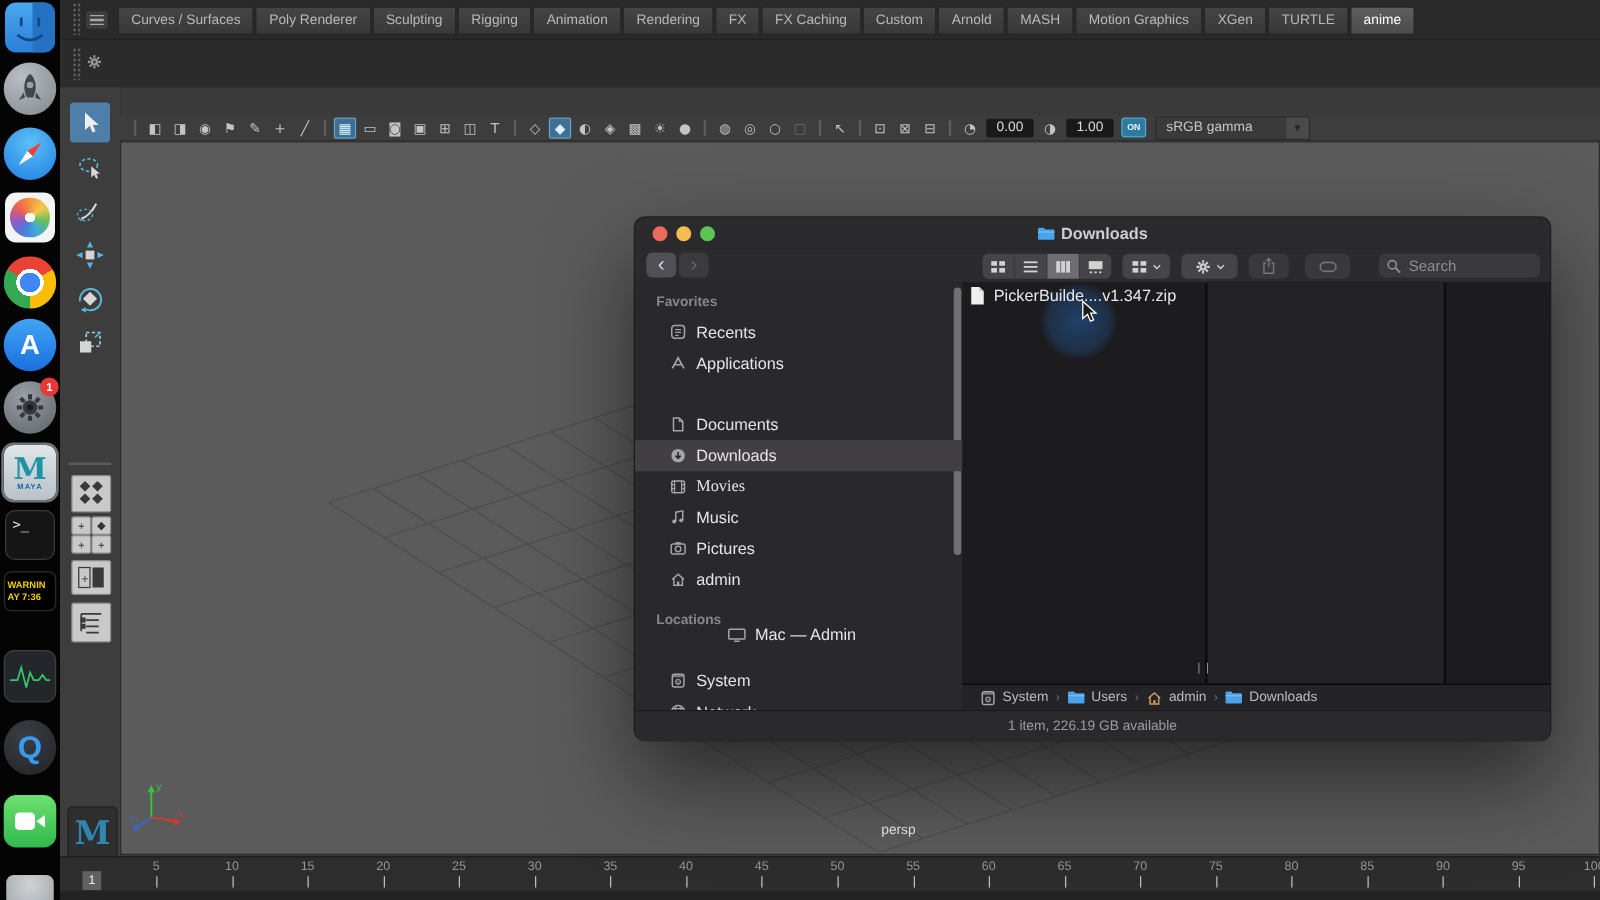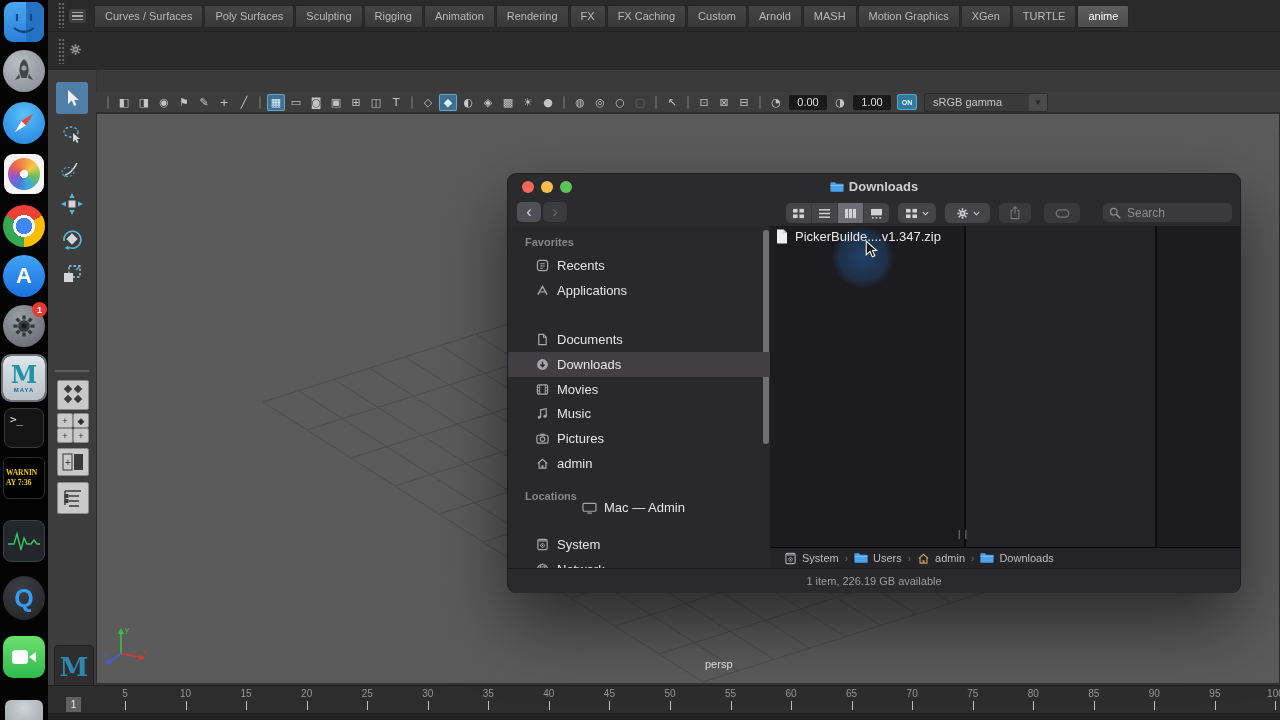--- a/index.html
+++ b/index.html
@@ -166,21 +166,21 @@
       <div class="dock-item" style="top: 356px;">
         <div style="width: 42px; height: 44px; border-radius: 8px; background: linear-gradient(rgb(223, 229, 233), rgb(185, 194, 201)); display: flex; flex-direction: column; align-items: center; justify-content: center; outline: rgb(110, 116, 122) solid 2px;">
           <span style="font-family:'DejaVu Serif',serif;font-weight:bold;font-size:24px;line-height:24px;color:#1d93a4">M</span>
           <span style="font-size:6px;font-weight:bold;color:#1565a0;letter-spacing:1px">MAYA</span>
         </div>
       </div>
       <div class="dock-item" style="top: 408px;">
         <div style="width:40px;height:40px;border-radius:8px;background:#151515;border:1px solid #3a3a3a;box-sizing:border-box;padding:4px 5px;color:#e8e8e8;font-family:'DejaVu Sans Mono',monospace;font-size:11px">&gt;_</div>
       </div>
       <div class="dock-item" style="top: 457px;">
-        <div style="width:42px;height:42px;border-radius:6px;background:#000;border:1px solid #2c2c2c;box-sizing:border-box;display:flex;flex-direction:column;align-items:flex-start;justify-content:center;padding:2px;font-family:Liberation Serif, serif;font-size:7.5px;font-weight:bold;color:#f2cf00;line-height:10px">
+        <div style="width:42px;height:32px;border-radius:6px;background:#000;border:1px solid #2c2c2c;box-sizing:border-box;display:flex;flex-direction:column;align-items:flex-start;justify-content:center;padding:2px;font-family:Liberation Sans, sans-serif;font-size:7.5px;font-weight:bold;color:#f2cf00;line-height:10px">
           <span>WARNIN</span>
           <span>AY 7:36</span>
         </div>
       </div>
       <div class="dock-item" style="top: 520px;">
         <div style="width:42px;height:42px;border-radius:8px;background:#23262a;border:1px solid #3d4044;box-sizing:border-box;display:flex;align-items:center;justify-content:center">
           <svg width="34" height="26" viewBox="0 0 34 26">
             <path d="M1 16h6l3-10 4 16 3-12 3 6h4l3-4 3 4h3" fill="none" stroke="#35c76a" stroke-width="1.4"></path>
           </svg>
         </div>
@@ -203,21 +203,21 @@
 
   <div class="abs shelf-tabs">
     <div class="drag-dots"></div>
     <div class="shelf-menu-btn">
         <i></i>
         <i></i>
         <i></i>
       </div>
     <div class="tabs-row" id="shelfTabs">
         <div class="shelf-tab">Curves / Surfaces</div>
-        <div class="shelf-tab">Poly Surfaces</div>
+        <div class="shelf-tab">Poly Renderer</div>
         <div class="shelf-tab">Sculpting</div>
         <div class="shelf-tab">Rigging</div>
         <div class="shelf-tab">Animation</div>
         <div class="shelf-tab">Rendering</div>
         <div class="shelf-tab">FX</div>
         <div class="shelf-tab">FX Caching</div>
         <div class="shelf-tab">Custom</div>
         <div class="shelf-tab">Arnold</div>
         <div class="shelf-tab">MASH</div>
         <div class="shelf-tab">Motion Graphics</div>
@@ -566,21 +566,21 @@
         </div>
         <div class="sb-row selected" style="top: 125.8px;">
           <span class="sb-ic">
             <svg viewBox="0 0 14 14" width="13" height="13">
               <circle cx="7" cy="7" r="5.8" fill="currentColor"></circle>
               <path d="M7 3.8V9M4.8 7 7 9.4 9.2 7" stroke="#29282b" stroke-width="1.4" fill="none"></path>
             </svg>
           </span>
           <span class="sb-lb">Downloads</span>
         </div>
-        <div class="sb-row" style="top: 150.5px;">
+        <div class="sb-row" style="top: 150.5px; font-family: Liberation Serif, serif;">
           <span class="sb-ic">
             <svg viewBox="0 0 14 14" width="13" height="13">
               <rect x="1.5" y="2" width="11" height="10" rx="1.5" fill="none" stroke="currentColor" stroke-width="1.3"></rect>
               <path d="M4 2v10M10 2v10M1.5 5H4M1.5 8.5H4M10 5h2.5M10 8.5h2.5" stroke="currentColor" stroke-width="1"></path>
             </svg>
           </span>
           <span class="sb-lb">Movies</span>
         </div>
         <div class="sb-row" style="top: 175.2px;">
           <span class="sb-ic">

